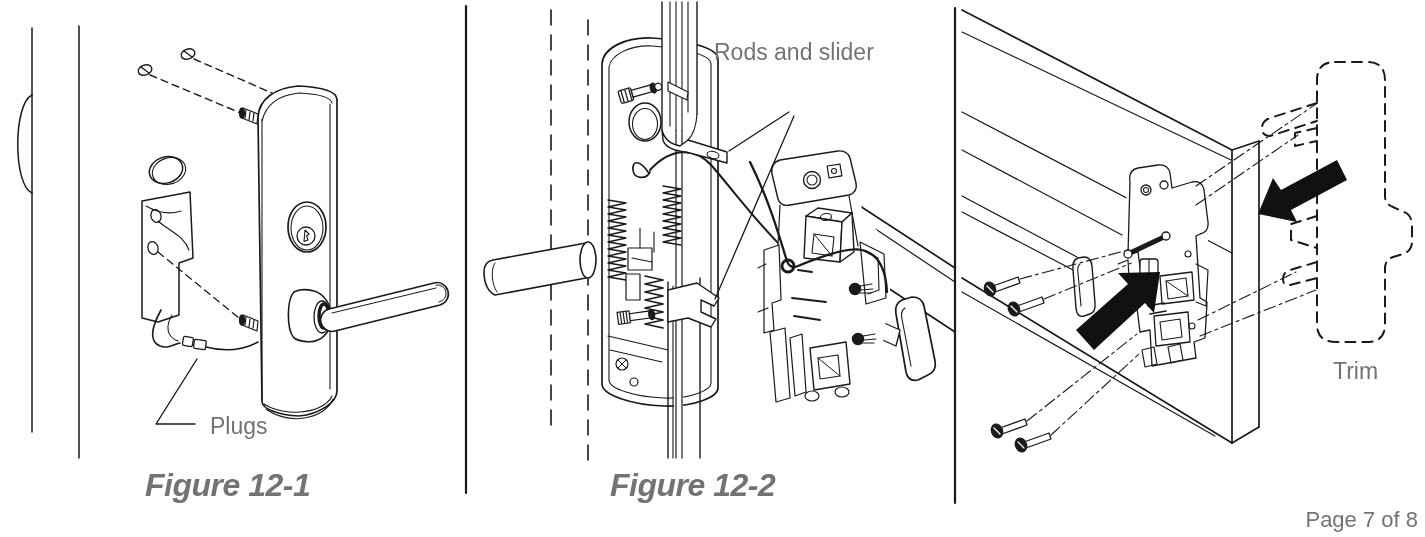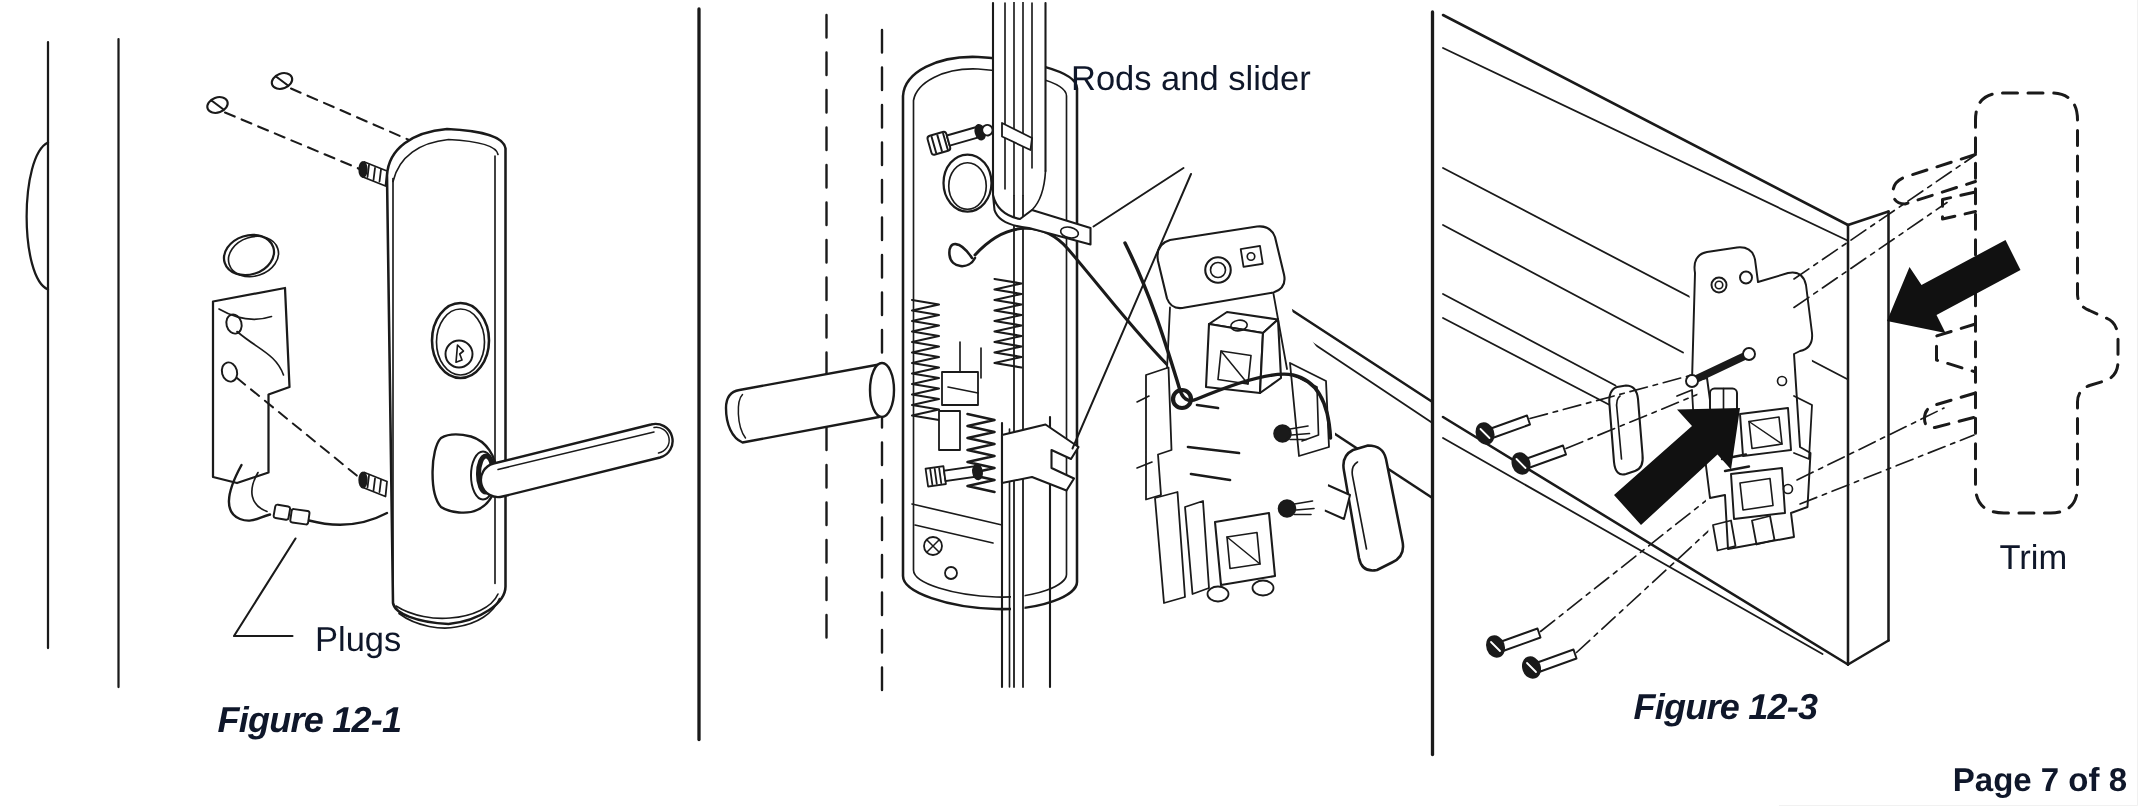--- a/index.html
+++ b/index.html
@@ -5,28 +5,28 @@
   html,body{margin:0;padding:0;background:#e8e8e8;}
   .page{
     position:relative;
     width:1425px;height:537px;
     background:#ffffff;
     overflow:hidden;
     font-family:"Liberation Sans", sans-serif;
     color:#1a1a1a;
   }
   .art{position:absolute;left:0;top:0;}
-  .txt{position:absolute;white-space:nowrap;color:#0f172a;}
+  .txt{position:absolute;white-space:nowrap;color:#737373;}
   .caption{
-    font-size:24px;font-weight:bold;font-style:italic;
+    font-size:32px;font-weight:bold;font-style:italic;
     letter-spacing:-0.5px;
   }
   .callout{font-size:23px;line-height:36px;}
   .footer{
-    font-size:22px;font-weight:bold;
+    font-size:22px;font-weight:normal;
     width:160px;text-align:right;
   }
 </style>
 </head>
 <body>
 
 <div class="page">
 
 <svg class="art" width="1425" height="537" viewBox="0 0 1425 537" fill="none" stroke="#1a1a1a" stroke-width="1.5" stroke-linecap="round" stroke-linejoin="round">
 
@@ -307,18 +307,18 @@
 <div class="txt callout" style="left:210px; top:408px;">Plugs</div>
 
 <div class="txt callout" style="left:714px; top:34px;">
   <div>Rods and slider</div>
 </div>
 
 <div class="txt callout" style="left:1333px; top:353px;">Trim</div>
 
 <div class="txt caption" style="left:145px; top:467px;">Figure 12-1</div>
 
-
-<div class="txt caption" style="left:1089px; top:458px;">Figure 12-3</div>
+<div class="txt caption" style="left:610px; top:467px;">Figure 12-2</div>
+
 
 <div class="txt footer" style="left:1258px; top:507px;">Page 7 of 8</div>
 
 </div>
 
 </body></html>

